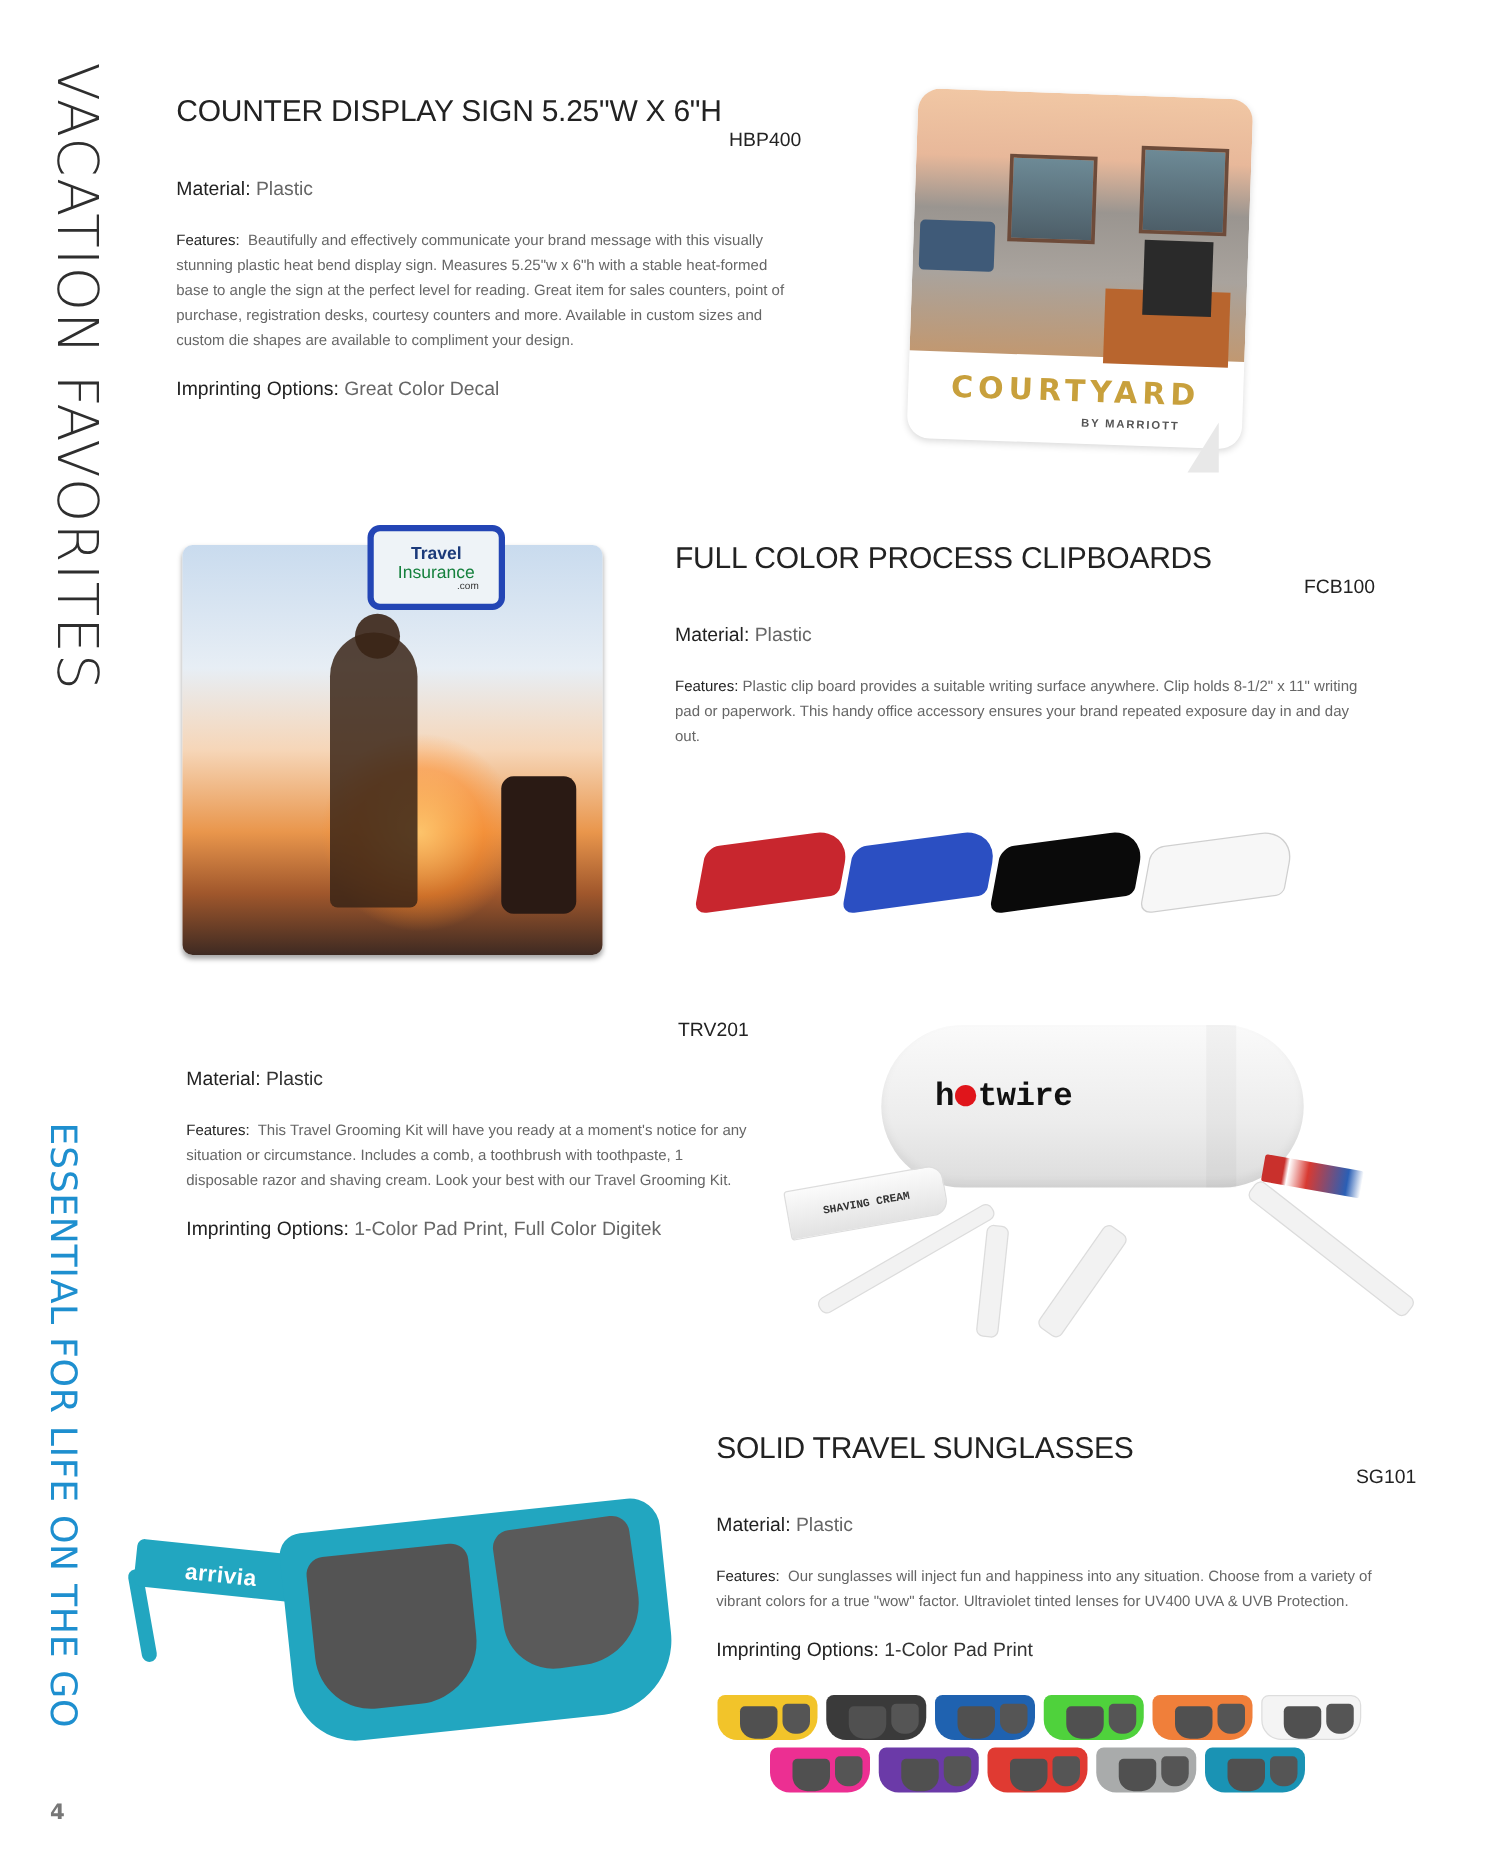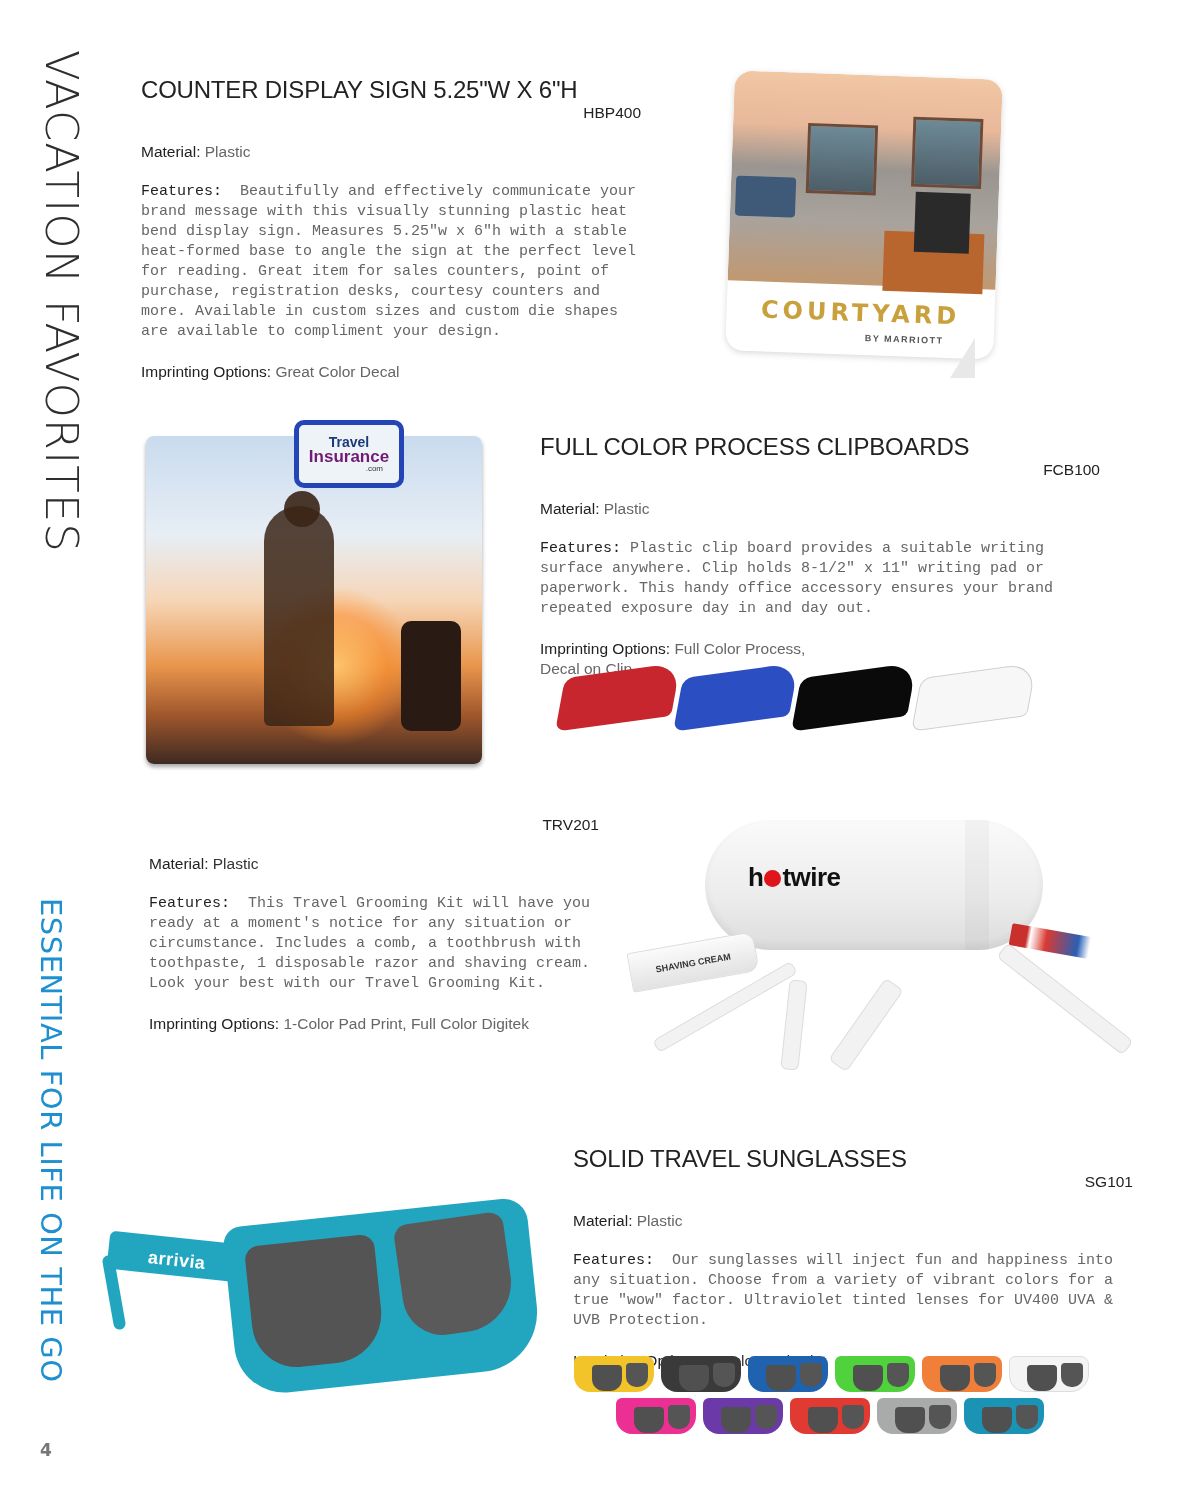--- a/index.html
+++ b/index.html
@@ -25,21 +25,21 @@
     position: absolute; left: 40px; top: 1440px;
     font-family: "DejaVu Sans", sans-serif; font-weight: bold;
     font-size: 17px; color: #777;
   }
 
   .product { position: absolute; }
   .p-title { font-size: 24px; color: #222; line-height: 28px; letter-spacing: -0.2px; }
   .p-sku { font-size: 15.5px; color: #222; line-height: 18px; text-align: right; }
   .p-line { font-size: 15.5px; line-height: 20px; color: #666; margin-top: 20px; }
   .p-line .lbl { color: #222; }
-  .p-feat { font-size: 15px; line-height: 20px; color: #666; margin-top: 20px; font-family: Liberation Mono, monospace; }
+  .p-feat { font-size: 12px; line-height: 20px; color: #666; margin-top: 20px; }
   .sign-card {
     position: absolute; left: 730px; top: 75px; width: 268px; height: 280px;
     background: #fff; border-radius: 18px;
     box-shadow: 0 2px 6px rgba(0,0,0,0.15);
     transform: rotate(2deg); overflow: hidden;
   }
   .sign-photo {
     position: absolute; left: 0; top: 0; width: 100%; height: 210px;
     background: linear-gradient(180deg, #f1c7a4 0%, #e8b89a 25%, #9a9590 45%, #a9a39d 70%, #c19871 100%);
   }
@@ -69,31 +69,31 @@
   .clip-sun { position: absolute; left: 110px; top: 150px; width: 160px; height: 160px; border-radius: 50%; background: radial-gradient(circle, rgba(255,200,110,0.9) 0%, rgba(255,140,40,0.5) 45%, rgba(255,140,40,0) 70%); }
   .clip-person { position: absolute; left: 118px; top: 70px; width: 70px; height: 220px; background: #3a2416; border-radius: 35px 35px 6px 6px; opacity: 0.85; }
   .clip-head { position: absolute; left: 138px; top: 55px; width: 36px; height: 36px; border-radius: 50%; background: #3a2416; opacity: 0.9; }
   .clip-suitcase { position: absolute; left: 255px; top: 185px; width: 60px; height: 110px; background: #2a1a14; border-radius: 10px; }
   .clip-logo {
     position: absolute; left: 262px; top: 420px; width: 110px; height: 68px;
     background: #eef3f7; border: 5px solid #2345b5; border-radius: 10px; z-index: 2;
     text-align: center; padding-top: 10px; margin-left: 32px;
   }
   .clip-logo-t1 { font-size: 14px; font-weight: bold; color: #1b3a7a; line-height: 15px; }
-  .clip-logo-t2 { font-size: 17px; font-weight: bold; color: #701a75; line-height: 14px; }
+  .clip-logo-t2 { font-size: 14px; font-weight: normal; color: #15803d; line-height: 14px; }
   .clip-logo-t3 { font-size: 8px; color: #333; text-align: right; padding-right: 16px; }
 
   .clip-swatches { position: absolute; left: 552px; top: 666px; width: 480px; height: 62px; }
   .clip-swatch {
     position: absolute; top: 4px; width: 112px; height: 54px;
     border-radius: 10px 28px 6px 10px;
     transform: skewX(-18deg) rotate(-8deg);
   }
 
-  .kit { position: absolute; left: 625px; top: 820px; width: 510px; height: 250px; }
+  .kit { position: absolute; left: 625px; top: 820px; width: 510px; height: 250px; font-family: Liberation Mono, monospace; }
   .kit-case {
     position: absolute; left: 80px; top: 0; width: 338px; height: 130px;
     border-radius: 65px; background: linear-gradient(180deg, #fafafa 0%, #ececec 60%, #dcdcdc 100%);
     box-shadow: inset 0 -4px 8px rgba(0,0,0,0.06);
   }
   .kit-case-band { position: absolute; left: 260px; top: 0; width: 24px; height: 130px; background: rgba(0,0,0,0.03); }
   .kit-logo { position: absolute; left: 43px; top: 42px; font-size: 26px; font-weight: bold; color: #111; letter-spacing: -0.5px; }
   .kit-dot { display: inline-block; width: 17px; height: 17px; border-radius: 50%; background: #e0151b; vertical-align: -1px; margin: 0 1px; }
   .kit-tube {
     position: absolute; left: 4px; top: 122px; width: 128px; height: 40px;
@@ -165,21 +165,20 @@
   <div class="clip-logo-t1">Travel</div>
   <div class="clip-logo-t2">Insurance</div>
   <div class="clip-logo-t3">.com</div>
 </div>
 
 <div class="product" style="left:540px; top:433px; width:560px;">
   <div class="p-title">FULL COLOR PROCESS CLIPBOARDS</div>
   <div class="p-sku">FCB100</div>
   <div class="p-line"><span class="lbl">Material:</span> <span>Plastic</span></div>
   <div class="p-feat"><span class="lbl" style="color:#222">Features:</span> <span>Plastic clip board provides a suitable writing surface anywhere. Clip holds 8-1/2" x 11" writing pad or paperwork. This handy office accessory ensures your brand repeated exposure day in and day out.</span></div>
-  <div class="p-line"><span class="lbl">Imprinting Options:</span> <span>Full Color Process,</span><br><span>Decal on Clip</span></div>
 </div>
 
 <div class="clip-swatches">
   <div class="clip-swatch" style="left:10px; background:#c8262e;"></div>
   <div class="clip-swatch" style="left:128px; background:#2b4fc2;"></div>
   <div class="clip-swatch" style="left:246px; background:#0a0a0a;"></div>
   <div class="clip-swatch" style="left:366px; background:#f7f7f7; border:1.5px solid #cfcfcf;"></div>
 </div>
 
 <div class="product" style="left:149px; top:816px; width:450px;">

